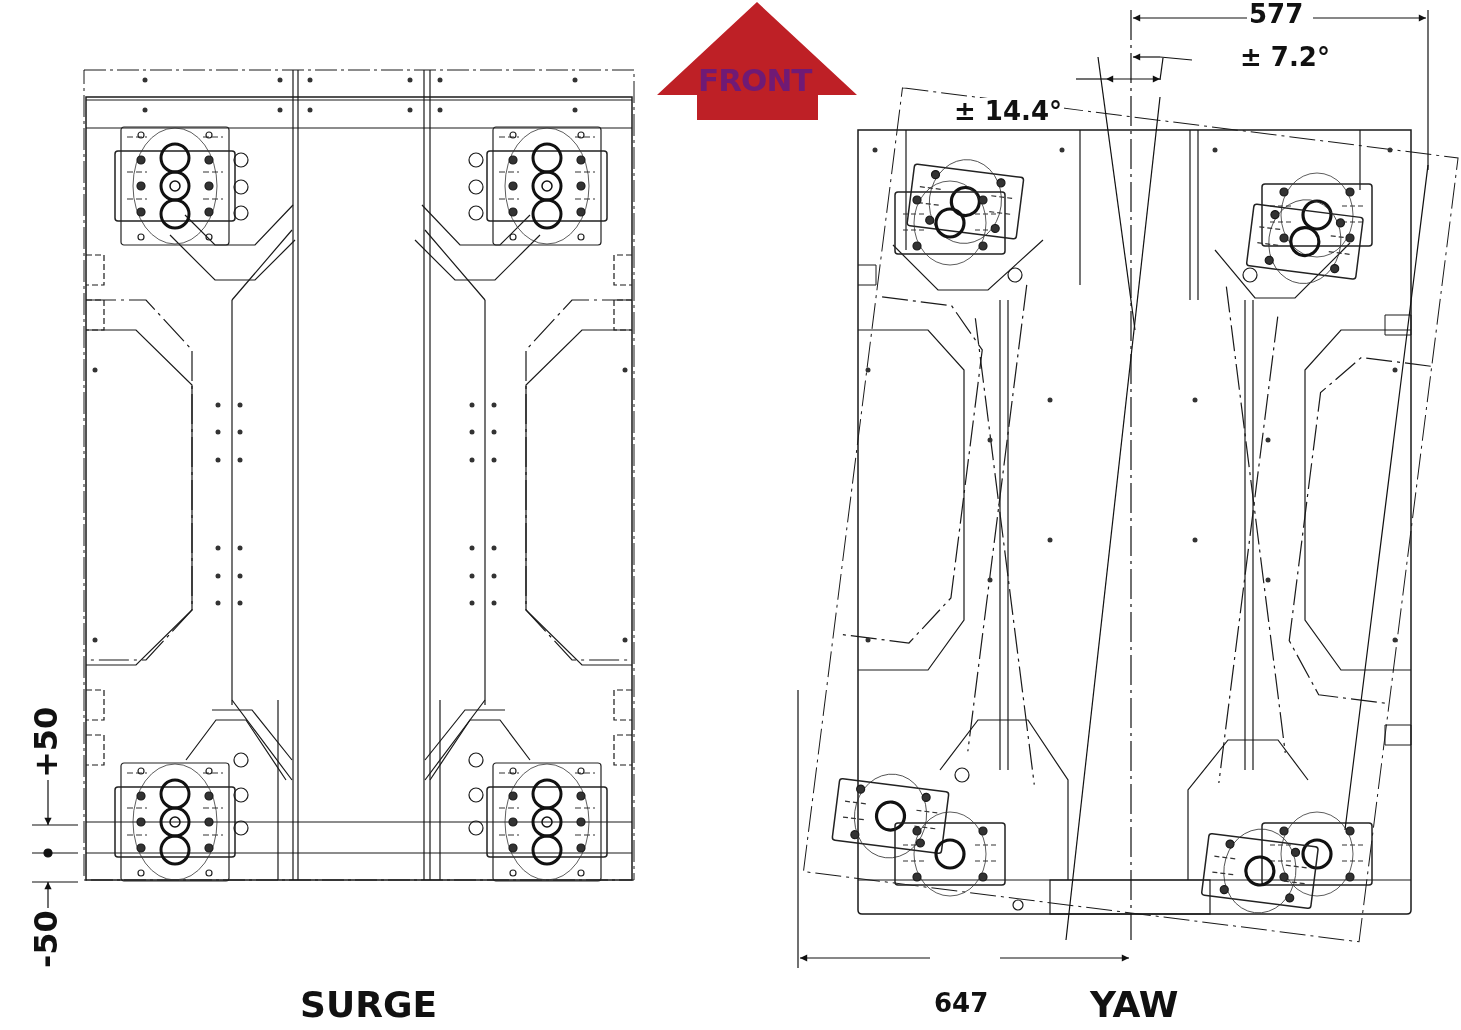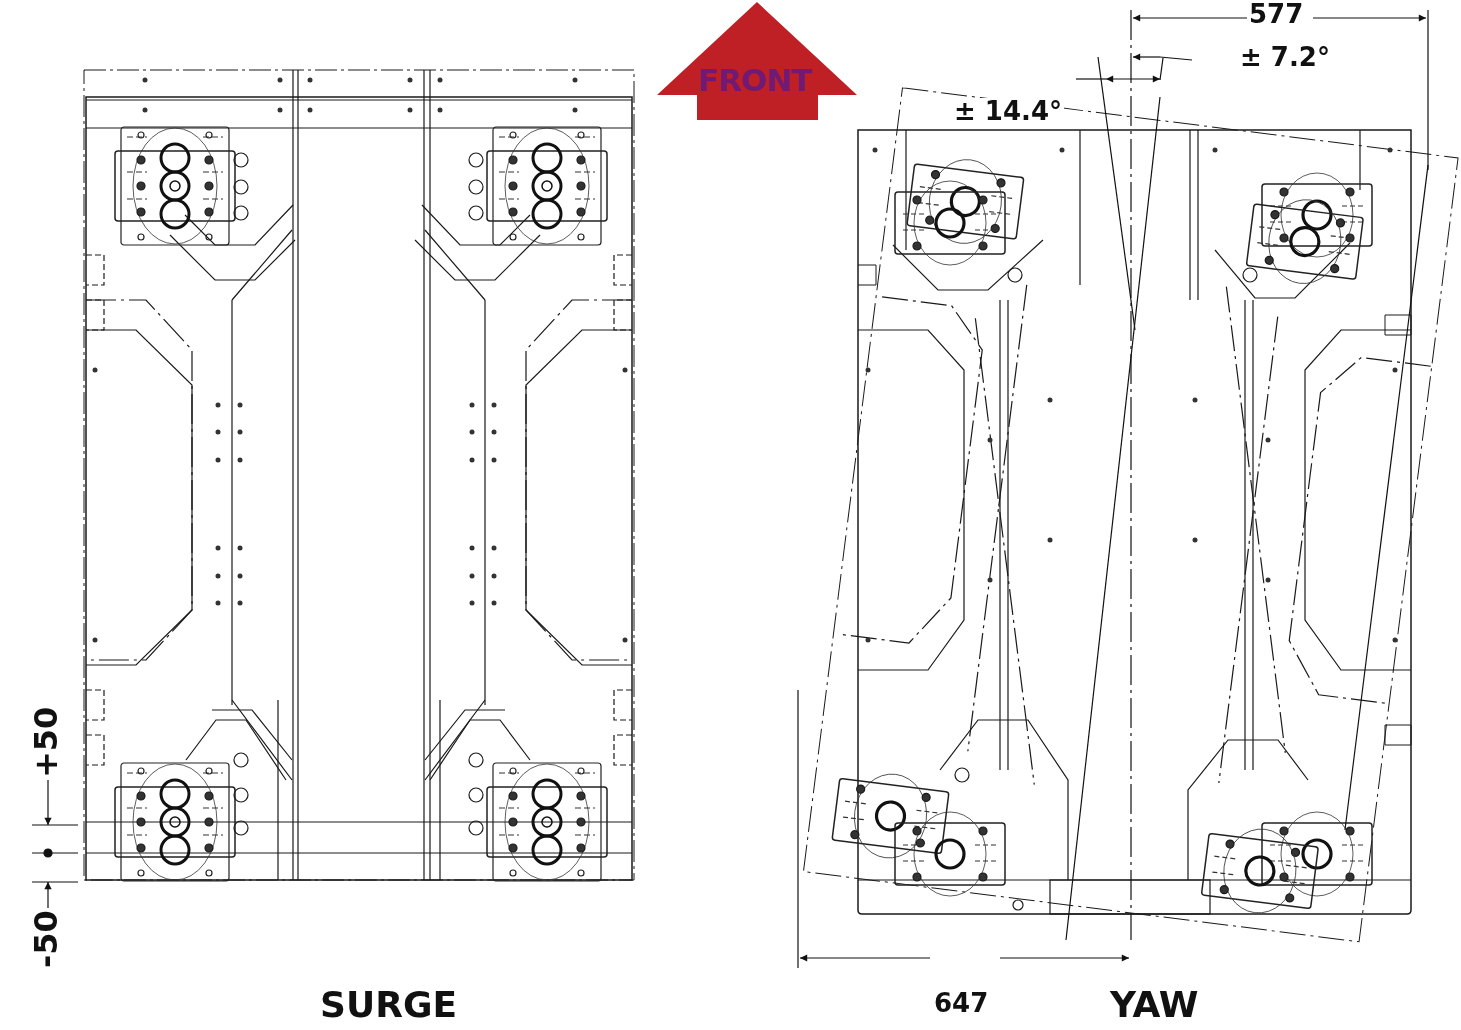--- a/index.html
+++ b/index.html
@@ -1,20 +1,20 @@
 <!DOCTYPE html>
 <html><head>
 <meta charset="utf-8">
 <style>
   html, body { margin:0; padding:0; background:#ffffff; }
   body { width:1461px; height:1030px; position:relative; overflow:hidden; font-family:"DejaVu Sans", sans-serif; }
   svg.drawing { position:absolute; left:0; top:0; }
   .lbl { position:absolute; font-family:"DejaVu Sans", sans-serif; font-weight:bold; color:#111; white-space:nowrap; line-height:1; }
   .front-text { position:absolute; left:698px; top:62px; width:125px; color:#701a75; font-size:31px; font-weight:bold; font-family:"DejaVu Sans", sans-serif; letter-spacing:-1px; }
-  .view-title { font-size:36px;margin-left:20px; }
+  .view-title { font-size:36px; }
   .dim { font-size:26px; background:#fff; padding:0 2px; }
   .vert { transform-origin:left top; transform:rotate(-90deg); }
 </style>
 </head>
 <body>
 
 <svg class="drawing" width="1461" height="1030" viewBox="0 0 1461 1030" xmlns="http://www.w3.org/2000/svg">
   <defs>
     <marker id="arr" viewBox="0 0 10 10" refX="10" refY="5" markerWidth="10" markerHeight="6" orient="auto-start-reverse">
       <path d="M0,0 L10,5 L0,10 z" fill="#111"></path>

